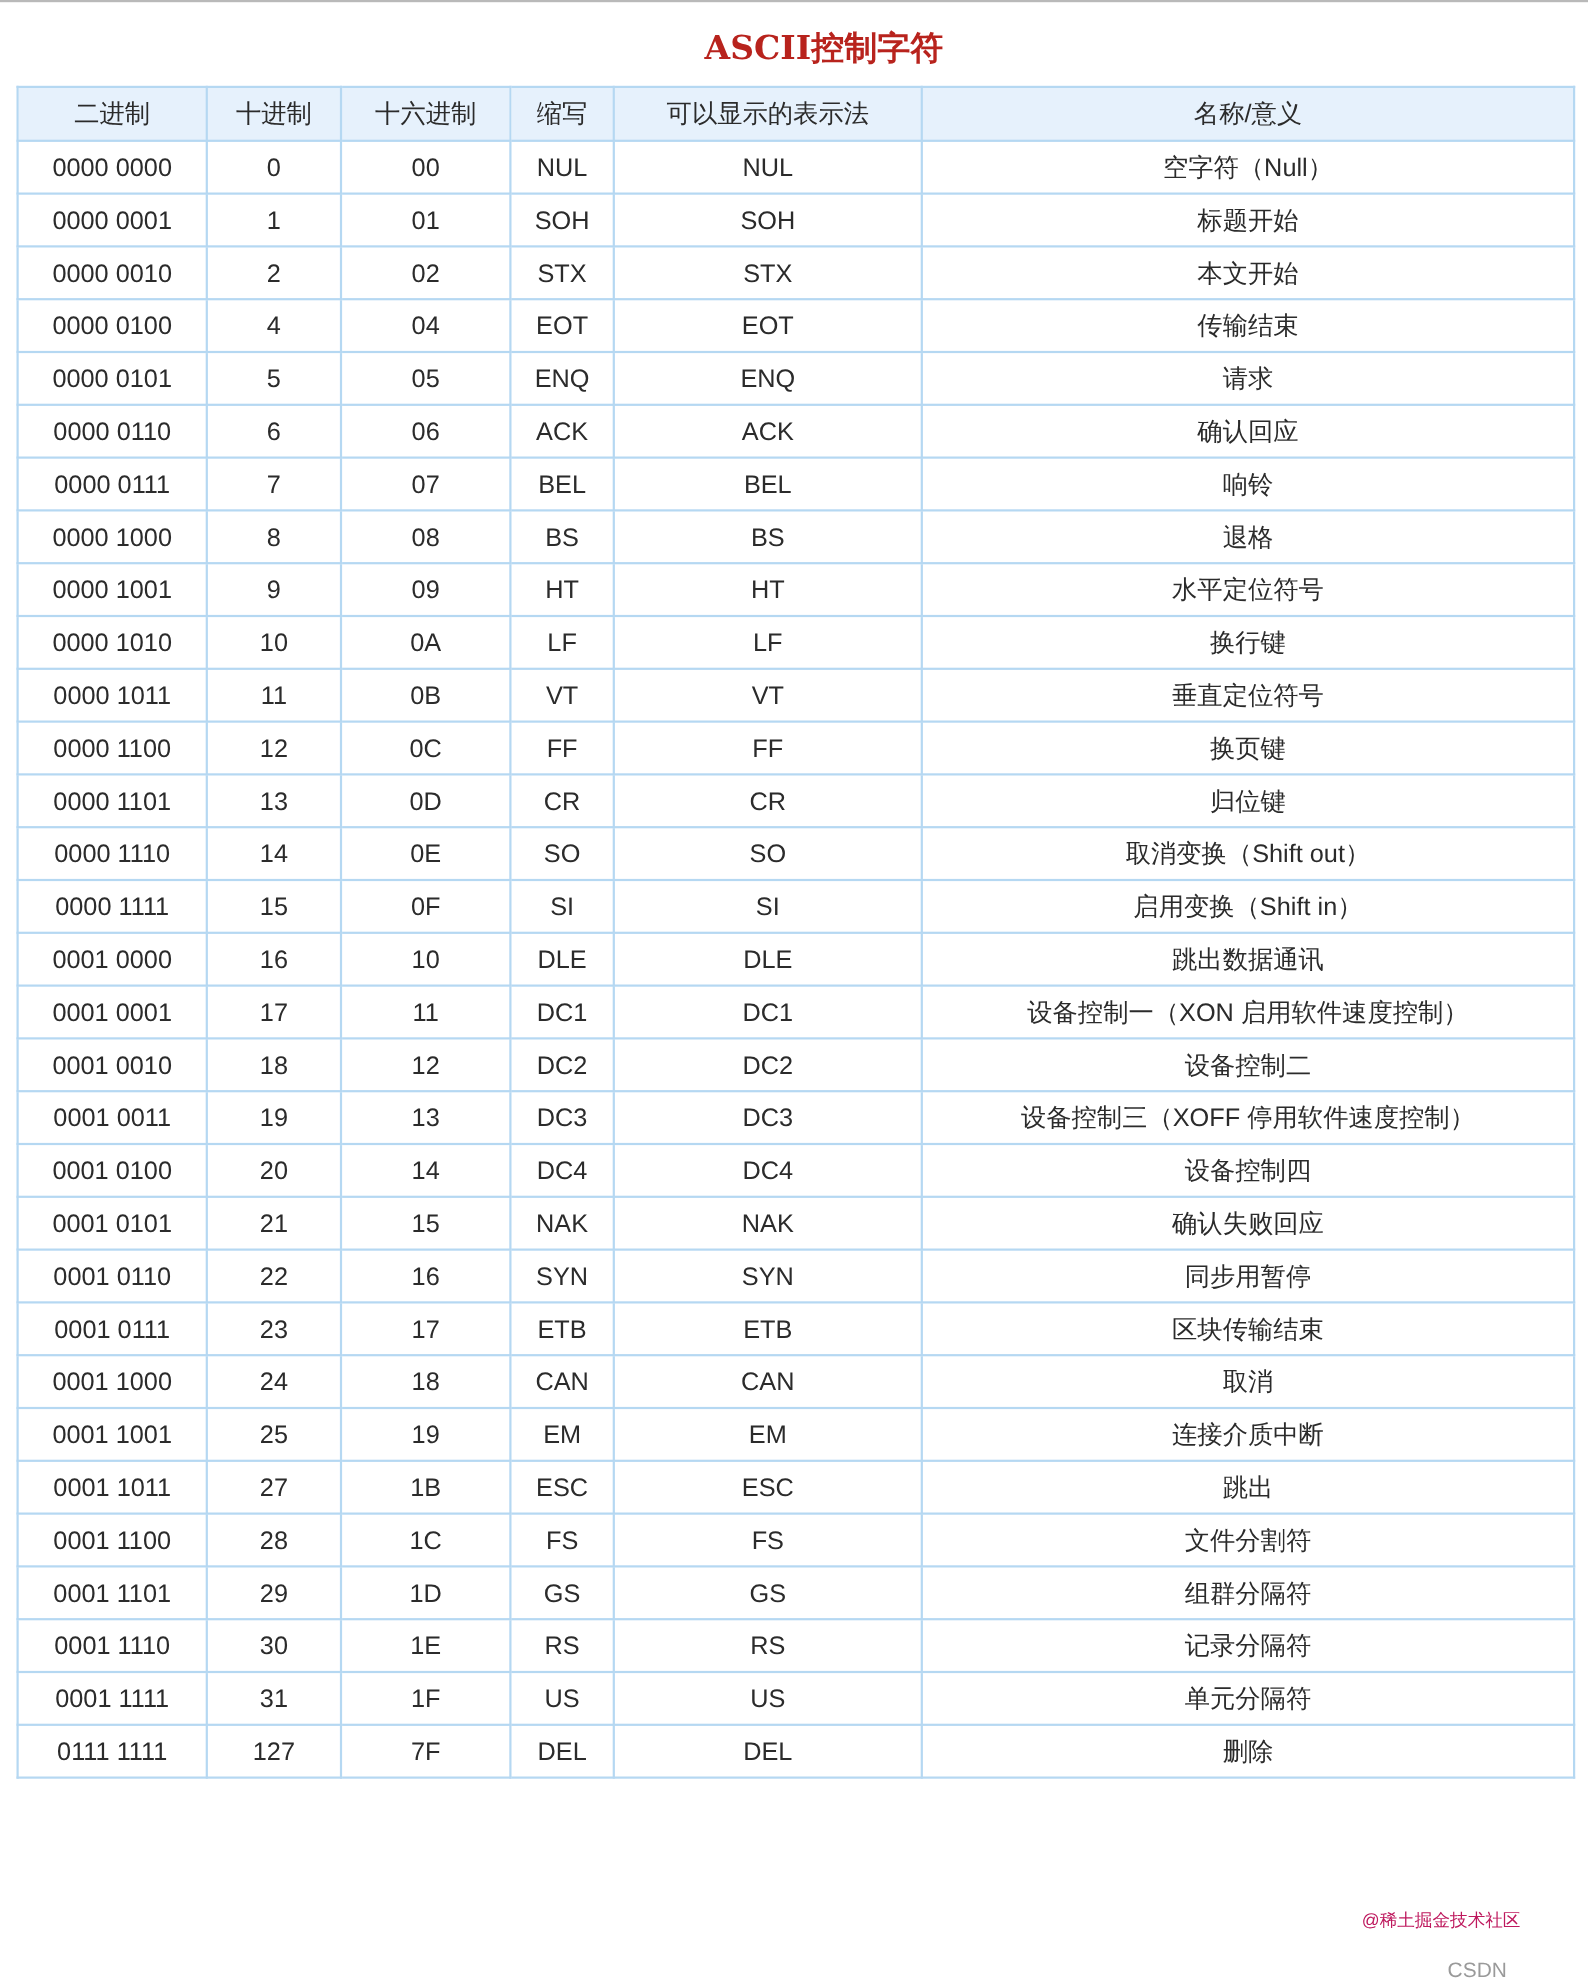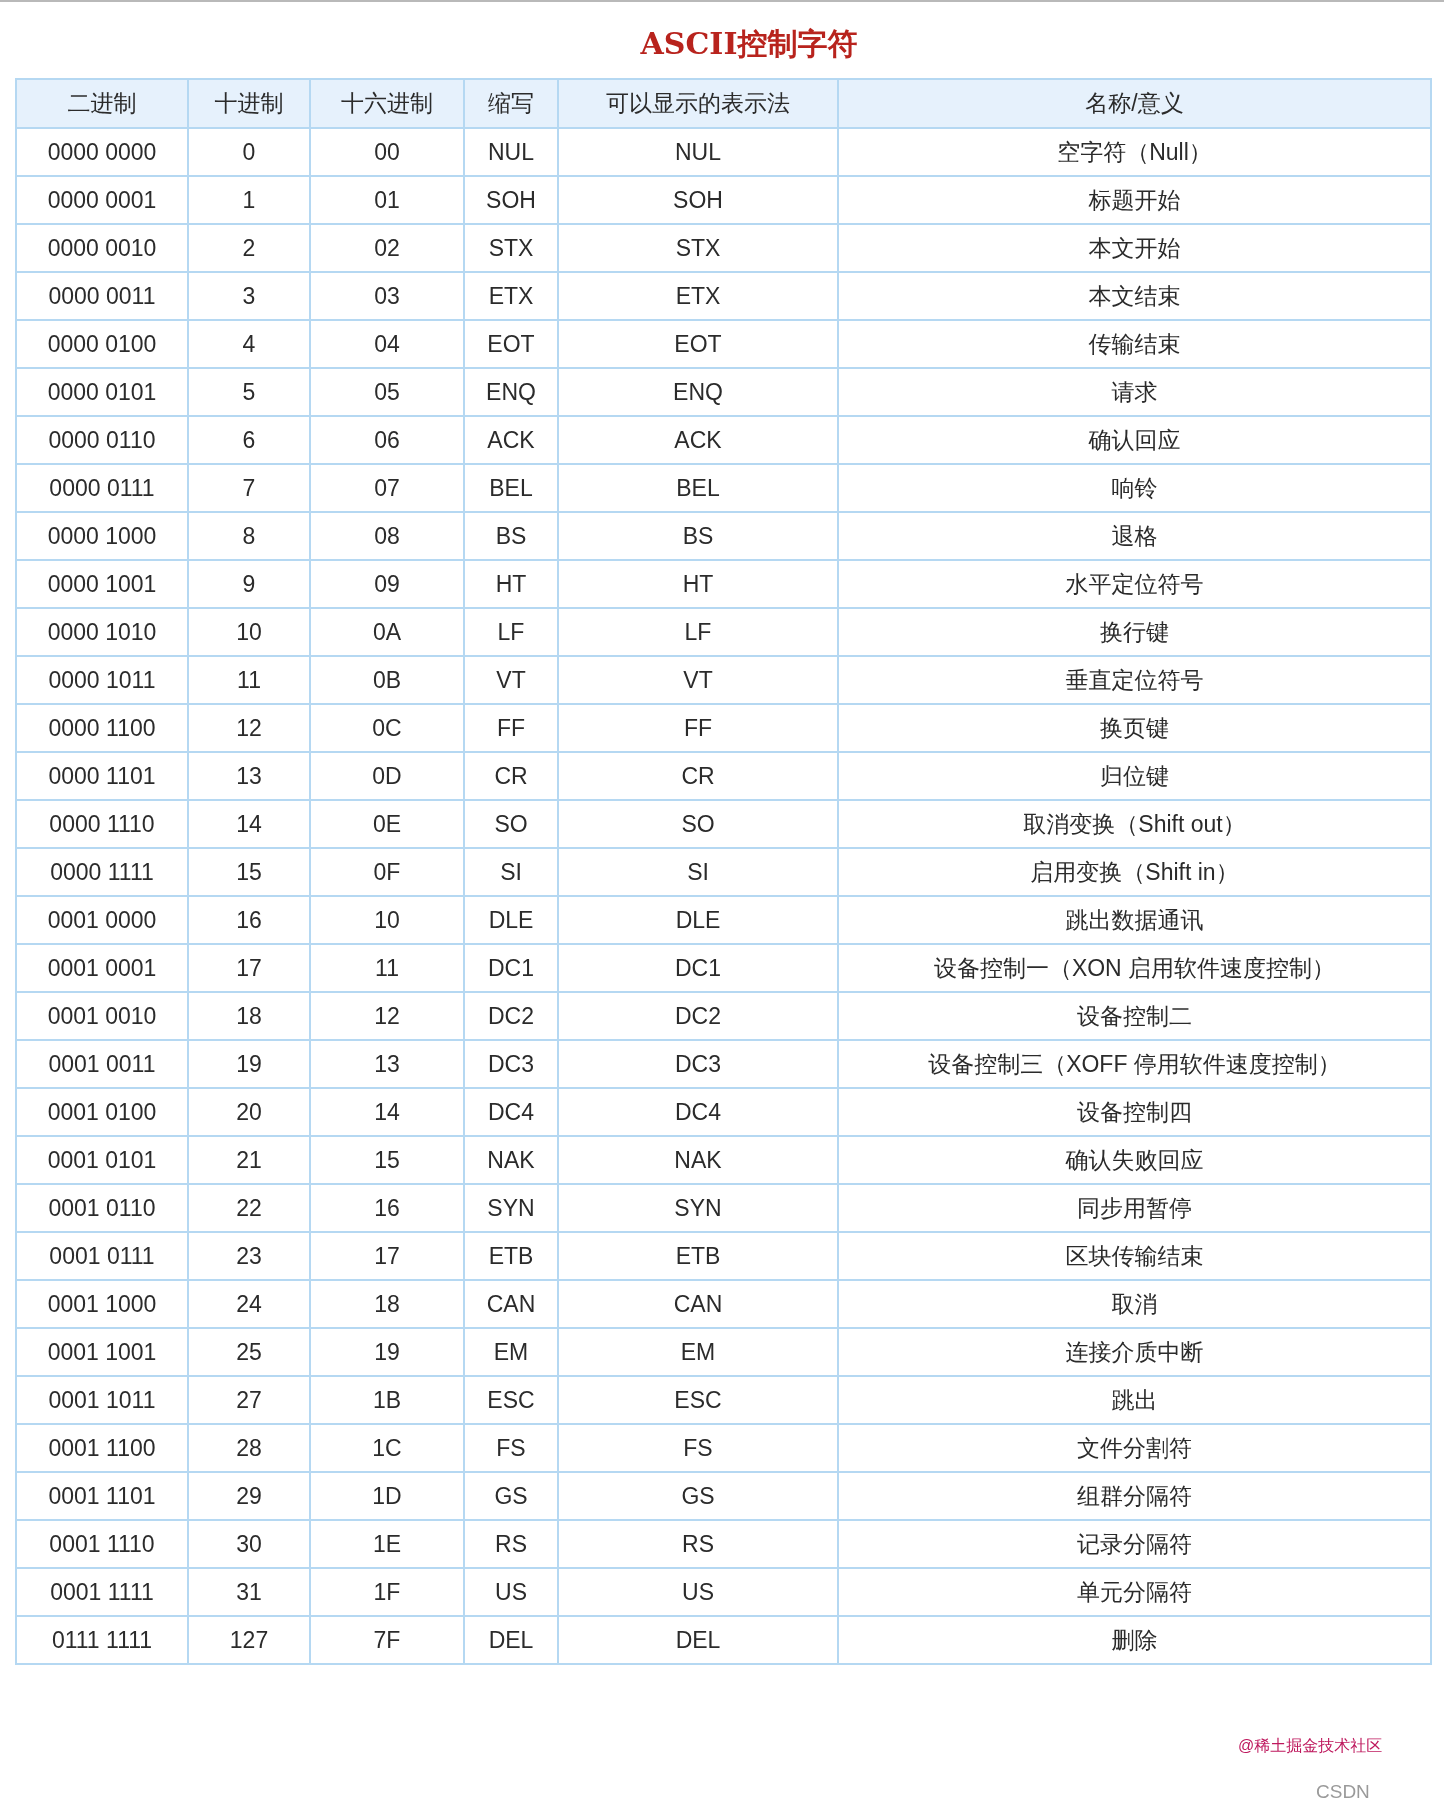--- a/index.html
+++ b/index.html
@@ -77,28 +77,20 @@
       </tr>
       <tr>
         <td>0000 0010</td>
         <td>2</td>
         <td>02</td>
         <td>STX</td>
         <td class="tiny">STX</td>
         <td>本文开始</td>
       </tr>
       <tr>
-        <td>0000 0011</td>
-        <td>3</td>
-        <td>03</td>
-        <td>ETX</td>
-        <td class="tiny">ETX</td>
-        <td>本文结束</td>
-      </tr>
-      <tr>
         <td>0000 0100</td>
         <td>4</td>
         <td>04</td>
         <td>EOT</td>
         <td class="tiny">EOT</td>
         <td>传输结束</td>
       </tr>
       <tr>
         <td>0000 0101</td>
         <td>5</td>

